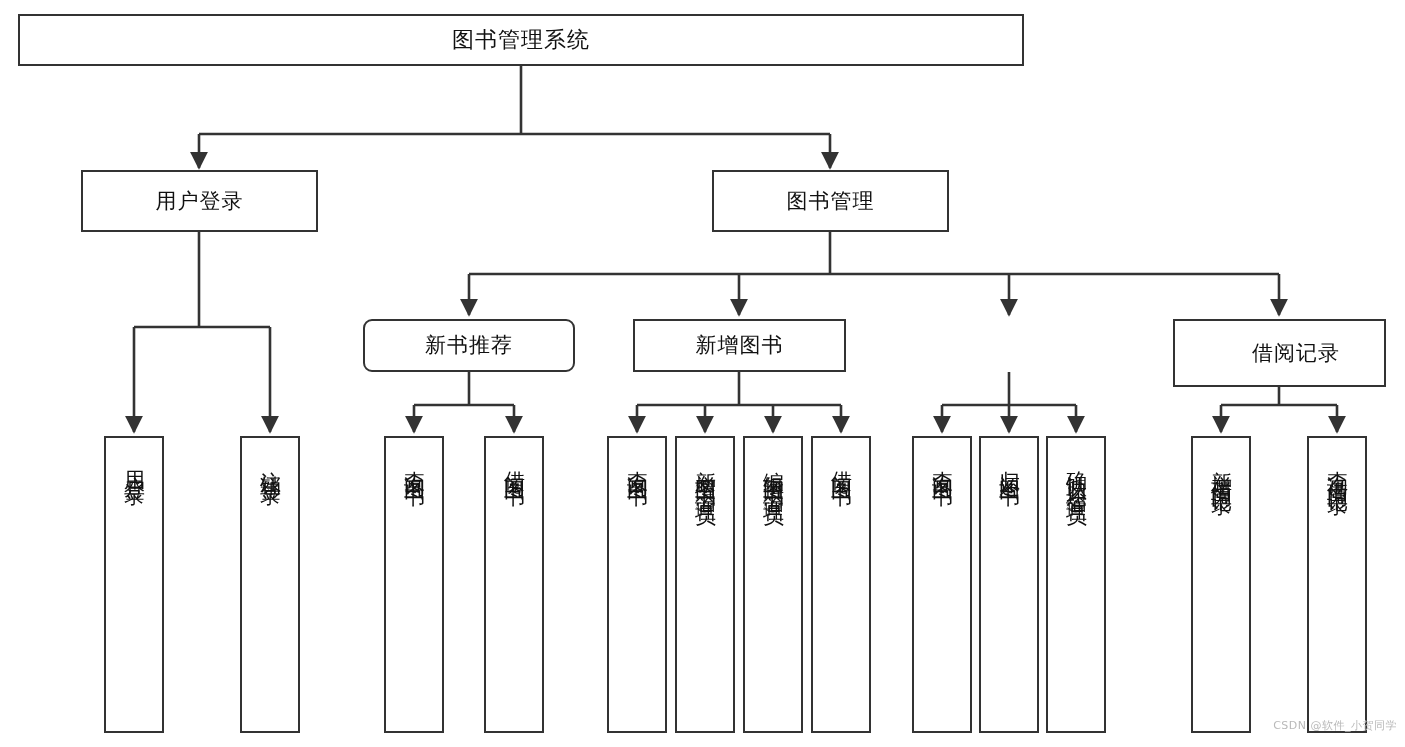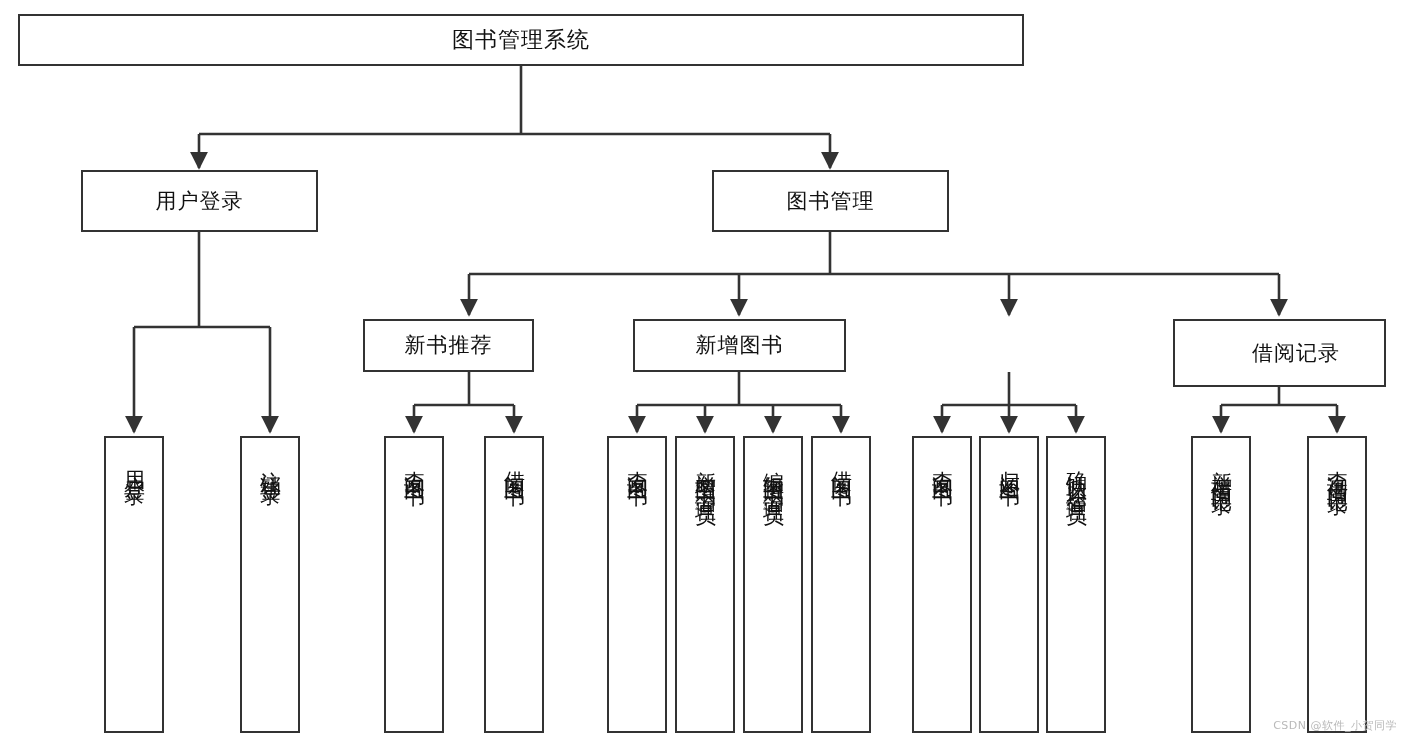--- a/index.html
+++ b/index.html
@@ -135,21 +135,21 @@
   </div>
 
   <div class="node" style="left:81px; top:170px; width:237px; height:62px;">
     <span class="label">用户登录</span>
   </div>
 
   <div class="node" style="left:712px; top:170px; width:237px; height:62px;">
     <span class="label">图书管理</span>
   </div>
 
-  <div class="node" style="left:363px; top:319px; width:171px; height:53px;">
+  <div class="node" style="left:363px; top:319px; width:212px; height:53px;border-radius:9px;">
     <span class="label">新书推荐</span>
   </div>
 
   <div class="node" style="left:633px; top:319px; width:213px; height:53px;">
     <span class="label">新增图书</span>
   </div>
 
 
   <div class="node" style="left:1173px; top:319px; width:213px; height:68px;padding-left:33px;">
     <span class="label">借阅记录</span>

